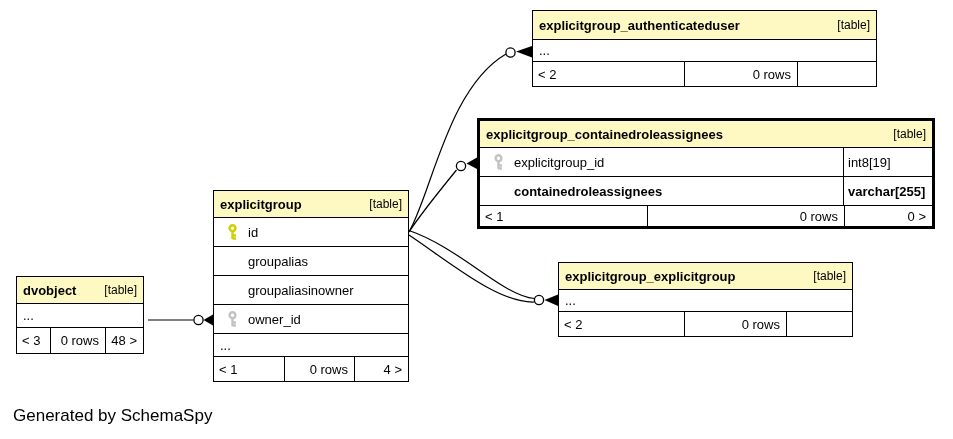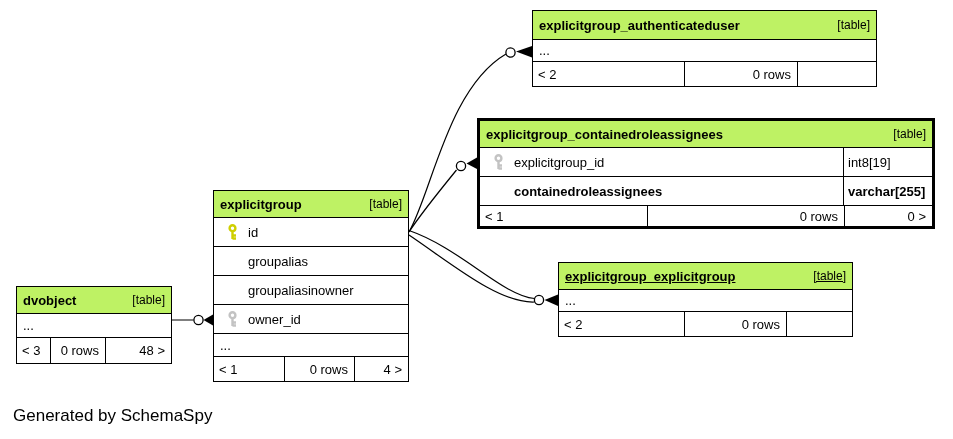--- a/index.html
+++ b/index.html
@@ -2,21 +2,21 @@
 <html><head>
 <meta charset="utf-8">
 <style>
   html,body{margin:0;padding:0;background:#fff;}
   .canvas{position:relative;width:953px;height:439px;background:#fff;overflow:hidden;
           font-family:"Liberation Sans",sans-serif;color:#000;}
   .wires{position:absolute;left:0;top:0;z-index:0;}
   .tbl{position:absolute;z-index:1;background:#fff;border:1.4px solid #000;box-sizing:border-box;
        font-size:13px;cursor:pointer;}
   .tbl.thick{border-width:3px;}
-  .hdr{background:#bef264;border-bottom:1px solid #000;display:flex;justify-content:space-between;
+  .hdr{background:#fef9c3;border-bottom:1px solid #000;display:flex;justify-content:space-between;
        align-items:center;padding:0 6px;box-sizing:border-box;}
   .tname{font-weight:bold;}
   .ttag{font-size:12px;font-weight:normal;}
   .frow{border-bottom:1px solid #000;display:flex;align-items:center;box-sizing:border-box;}
   .frow:last-of-type{border-bottom:none;}
   .namecell{flex:1;display:flex;align-items:center;padding-left:13px;box-sizing:border-box;height:100%;}
   .keyslot{width:21px;display:flex;align-items:center;justify-content:flex-start;}
   .typecell{border-left:1px solid #000;padding-left:4px;display:flex;align-items:center;
             box-sizing:border-box;height:100%;}
   .ellipsis{padding-left:6px;}
@@ -52,21 +52,21 @@
       <circle cx="539" cy="300" r="4.6"></circle>
     </g>
     <g fill="#000" stroke="none">
       <path d="M213,314.5 L213,325.5 L203.5,320 Z"></path>
       <path d="M532,46 L532,57.5 L516,51.5 Z"></path>
       <path d="M477,157.5 L477,169 L466.5,163.5 Z"></path>
       <path d="M558,294.5 L558,306 L544.5,300 Z"></path>
     </g>
   </svg>
 
-  <div class="tbl" style="left:16px;top:286px;width:156px;">
+  <div class="tbl" style="left:16px;top:276px;width:128px;">
     <div class="hdr" style="height:27px;">
       <span class="tname">dvobject</span>
       <span class="ttag">[table]</span>
     </div>
     <div class="frow" style="height:24px;">
       <span class="ellipsis">...</span>
     </div>
     <div class="ftr" style="height:25px;">
       <span class="fcell fleft" style="width:34px;">&lt; 3</span>
       <span class="fcell fright" style="width:55px;">0 rows</span>
@@ -169,21 +169,21 @@
       <span class="typecell" style="width:89px;">varchar[255]</span>
     </div>
     <div class="ftr" style="height:20px;">
       <span class="fcell fleft" style="width:168px;">&lt; 1</span>
       <span class="fcell fright" style="width:197px;">0 rows</span>
       <span class="fcell fright">0 &gt;</span>
     </div>
   </div>
 
   <div class="tbl" style="left:558px;top:262px;width:295px;">
-    <div class="hdr" style="height:27px;text-decoration:underline;">
+    <div class="hdr" style="height:27px;">
       <span class="tname">explicitgroup_explicitgroup</span>
       <span class="ttag">[table]</span>
     </div>
     <div class="frow" style="height:22px;">
       <span class="ellipsis">...</span>
     </div>
     <div class="ftr" style="height:24px;">
       <span class="fcell fleft" style="width:126px;">&lt; 2</span>
       <span class="fcell fright" style="width:102px;">0 rows</span>
       <span class="fcell fright"></span>

